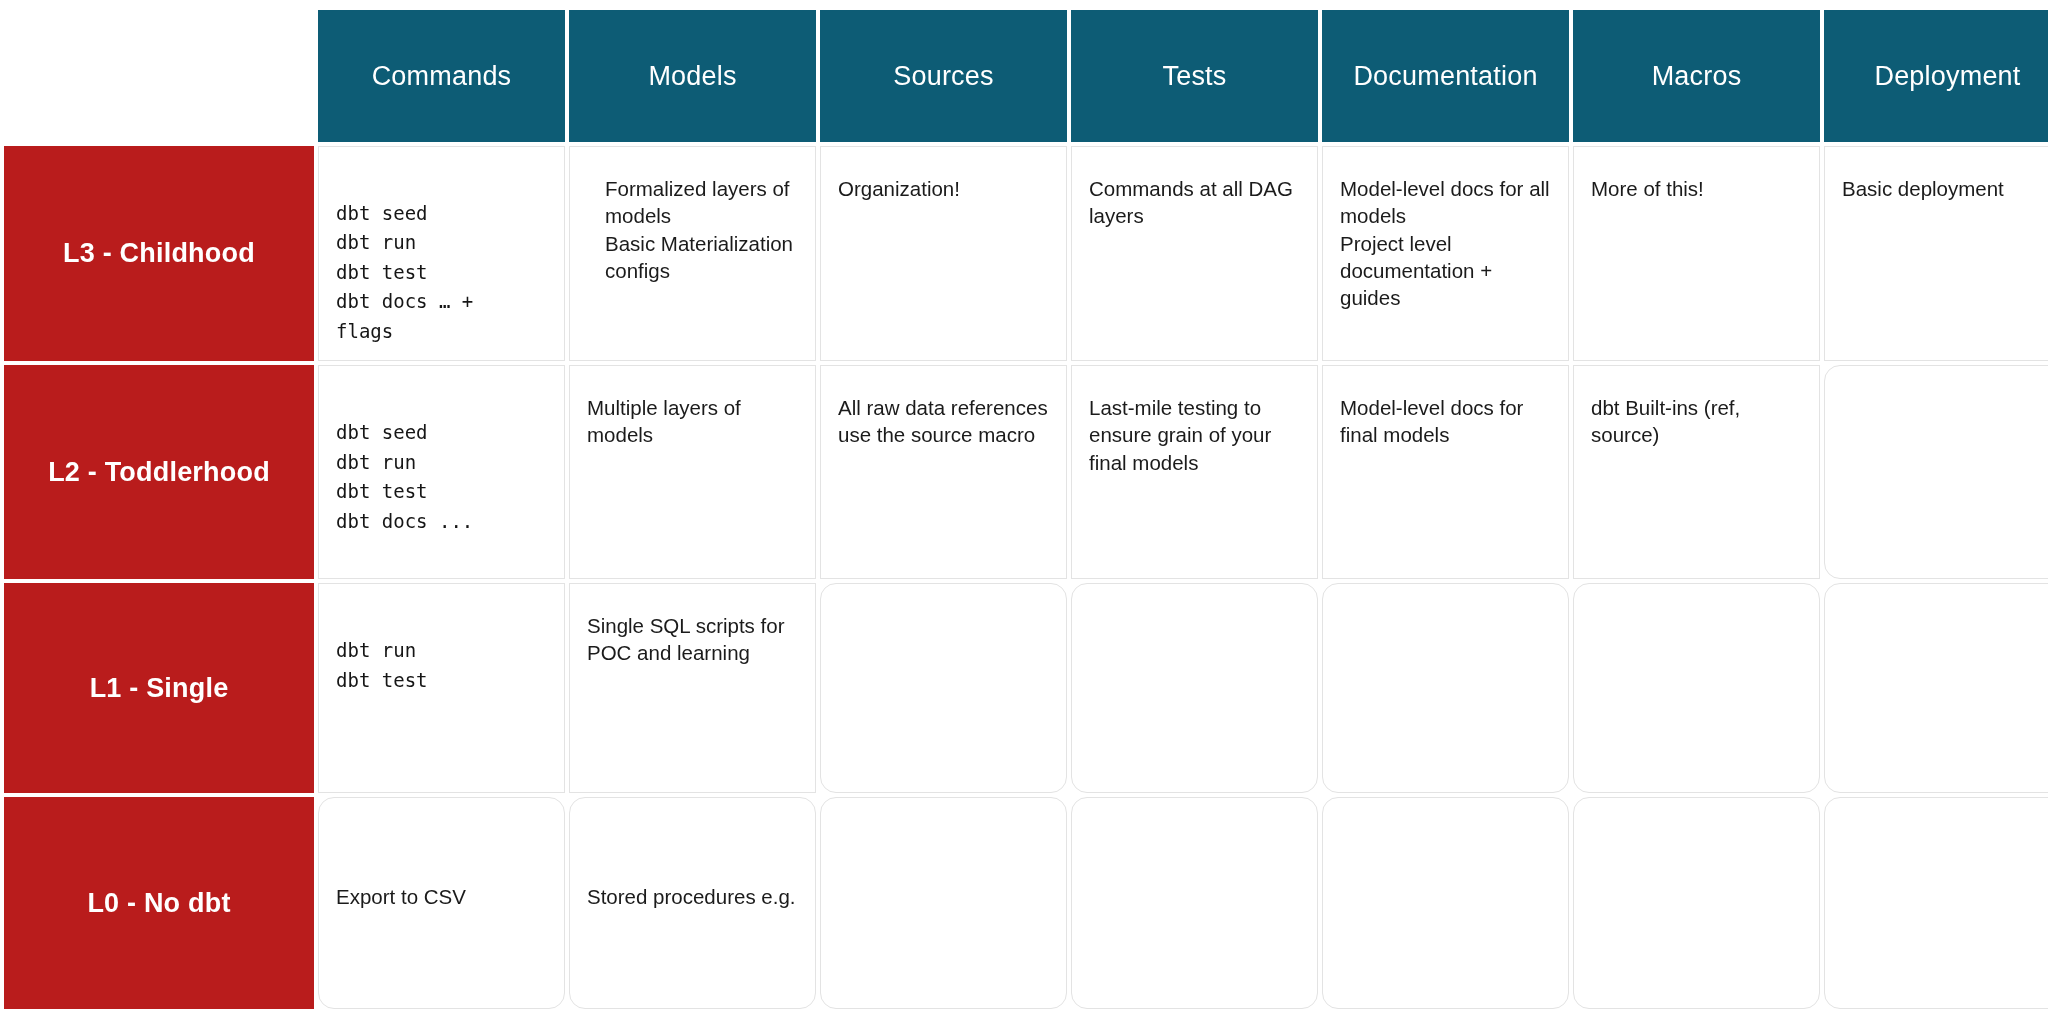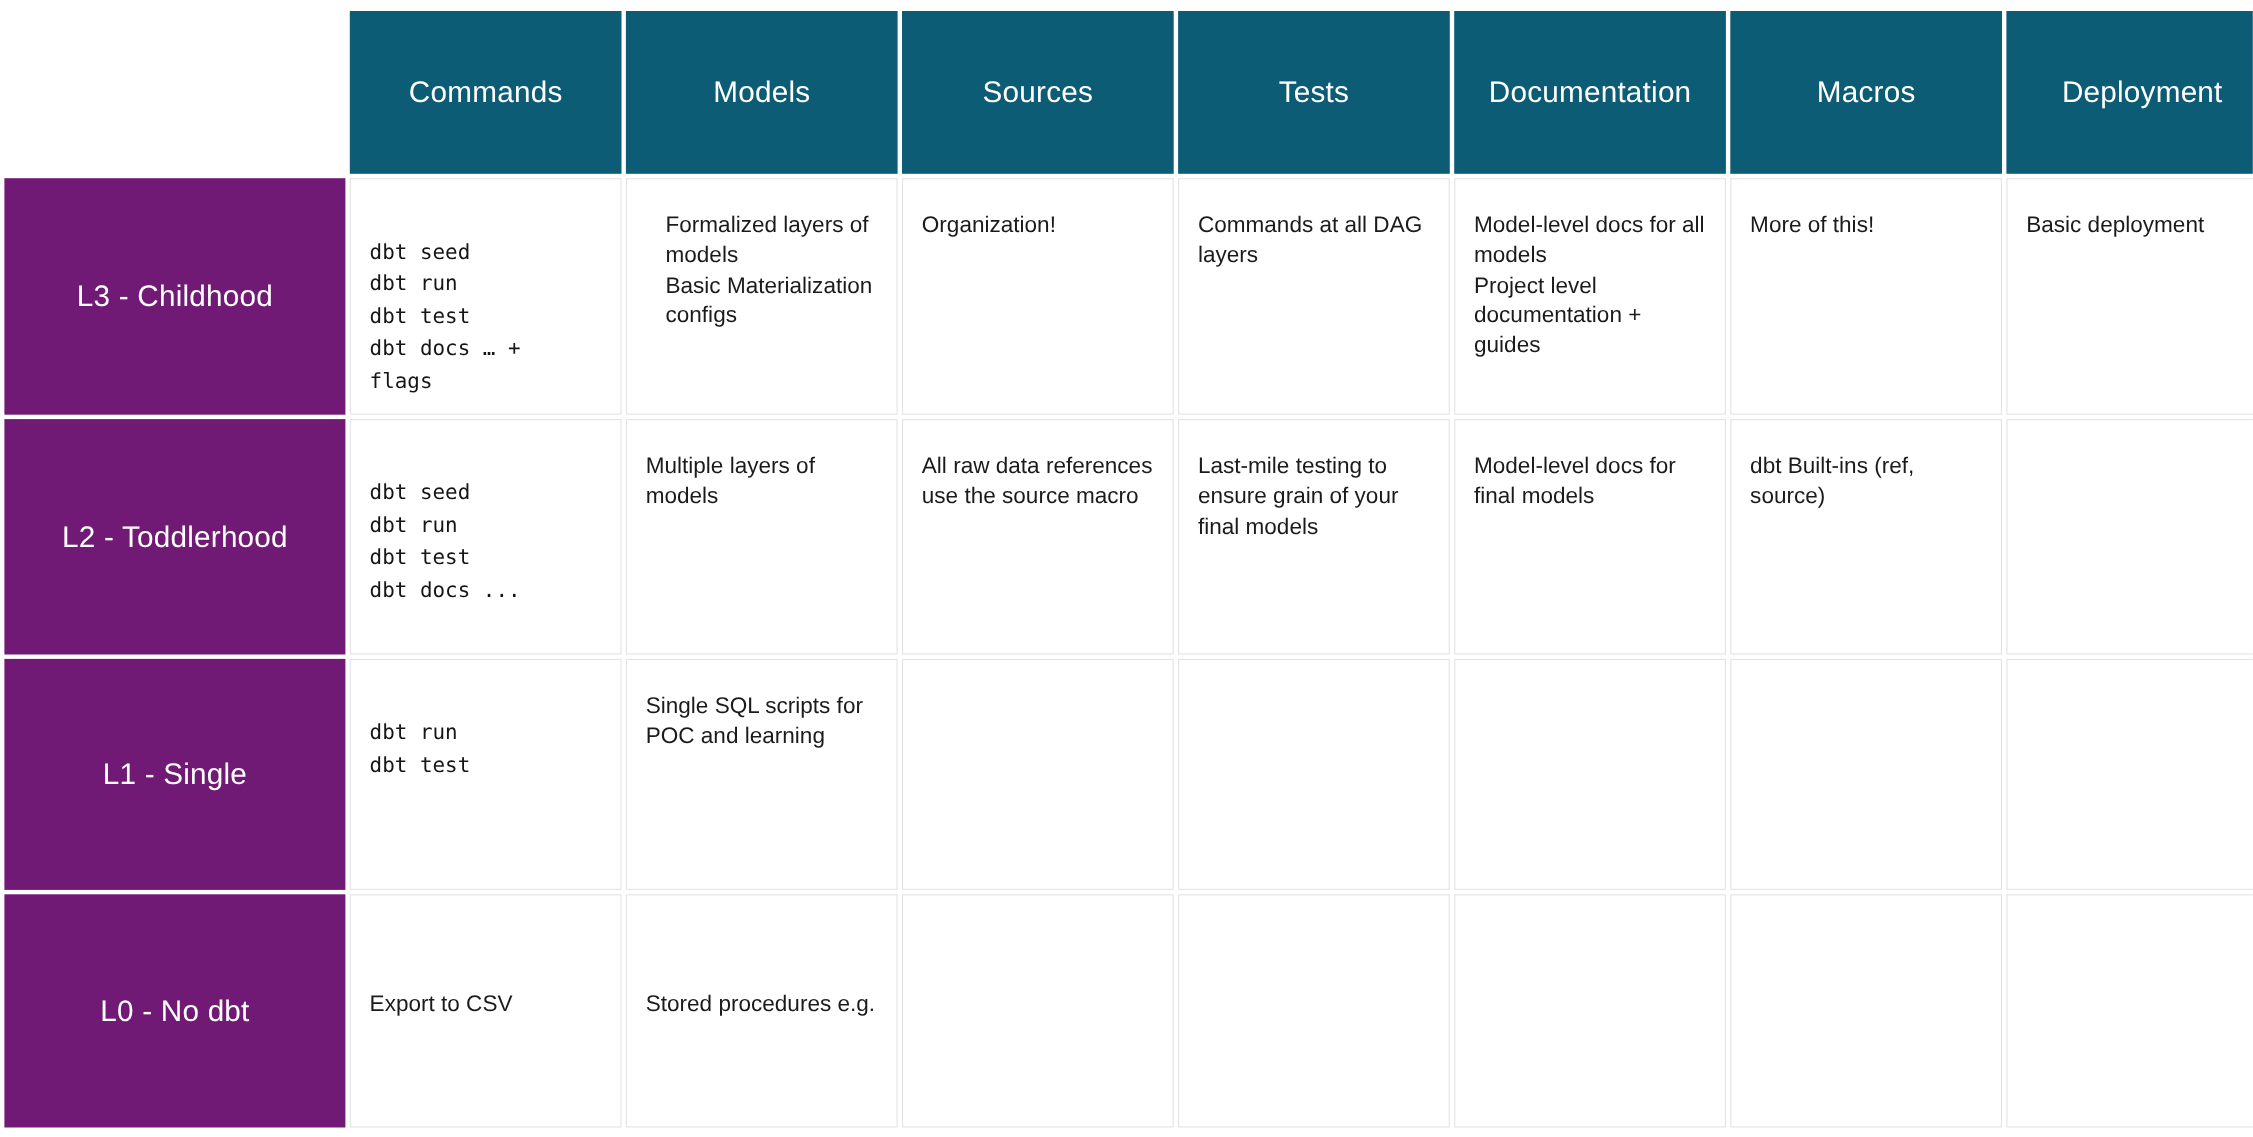--- a/index.html
+++ b/index.html
@@ -42,30 +42,30 @@
     border: none;
   }
 
   th.colhead {
     background: #0d5c75;
     color: #ffffff;
     font-size: 27px;
     font-weight: 400;
     text-align: center;
     vertical-align: middle;
-    height: 148px;
+    height: 132px;
     letter-spacing: .2px;
     margin-left: 24px;
   }
 
   th.rowhead {
-    background: #701a75;
+    background: #b91c1c;
     color: #ffffff;
     font-size: 27px;
-    font-weight: 400;
+    font-weight: 700;
     text-align: center;
     vertical-align: middle;
     letter-spacing: .2px;
   }
 
   td.cell {
     background: #ffffff;
     border: 1px solid #e3e3e3;
     font-size: 20.5px;
     line-height: 1.33;
@@ -77,21 +77,21 @@
   
   tr.r-l3 th.rowhead, tr.r-l3 td.cell { height: 206px; }
   tr.r-l2 th.rowhead, tr.r-l2 td.cell { height: 214px; }
   tr.r-l1 th.rowhead, tr.r-l1 td.cell { height: 210px; }
   tr.r-l0 th.rowhead, tr.r-l0 td.cell { height: 212px; }
 
   
   .shade-3 { background: #f9a68c; }
   .shade-2 { background: #fbd4c7; }
   .shade-0 { background: #fdeeea; }
-  .shade-none { background: #ffffff; }
+  .shade-none { background: #ffffff; border-radius: 16px; }
 
   .mono {
     font-family: "DejaVu Sans Mono", "Liberation Mono", monospace;
     font-size: 19px;
     line-height: 1.55;
     white-space: pre-wrap;
     color: #161616;
     margin-top: 24px;
   }
 

